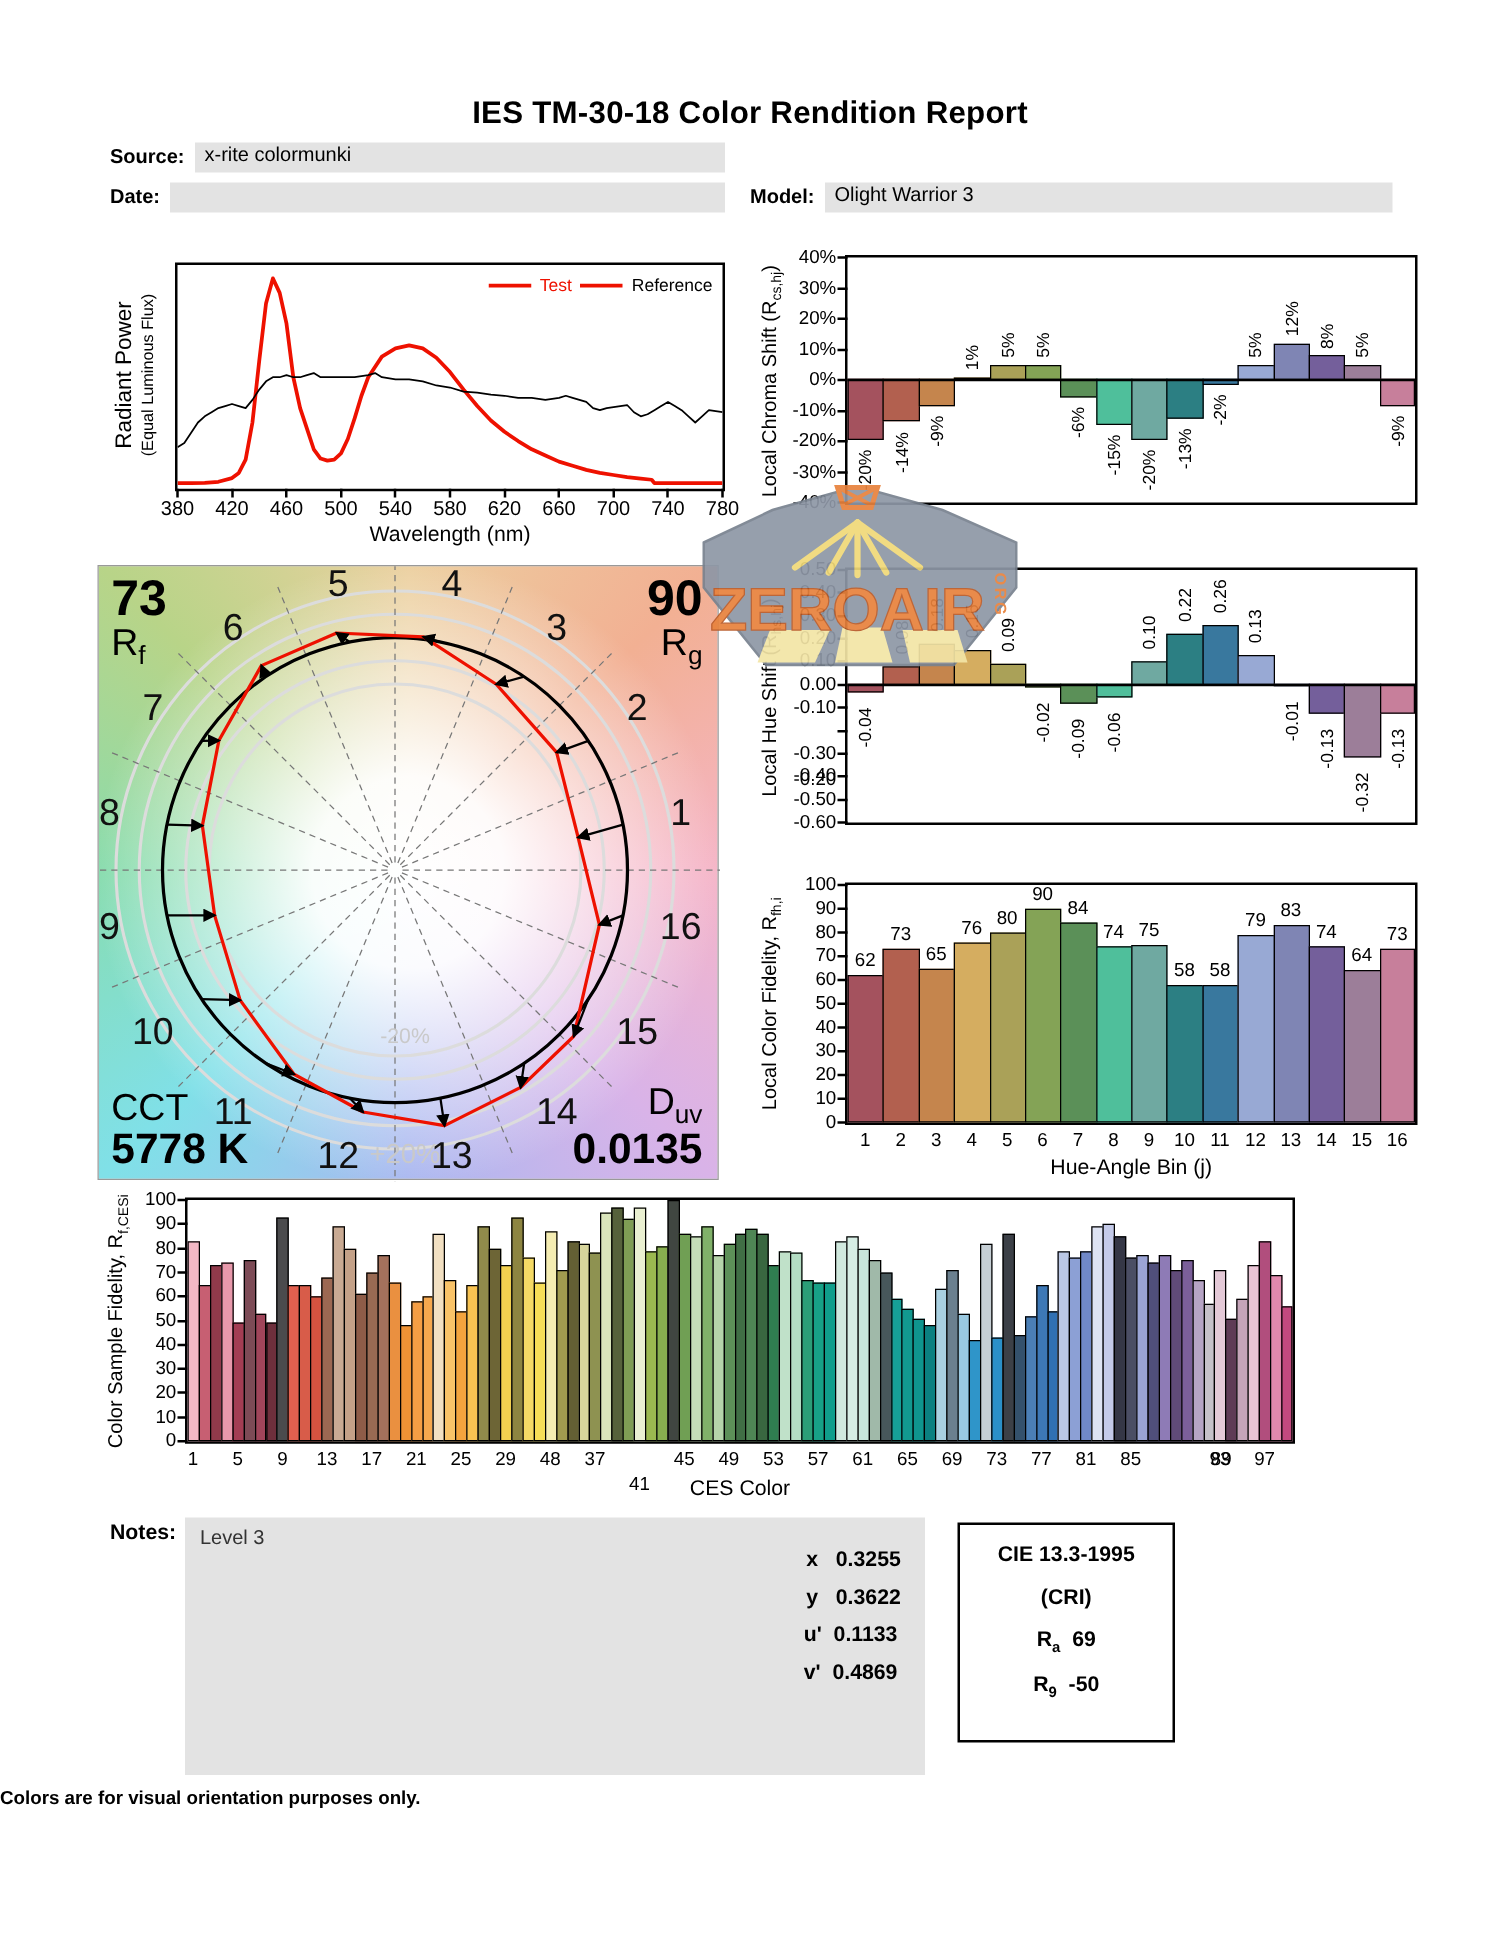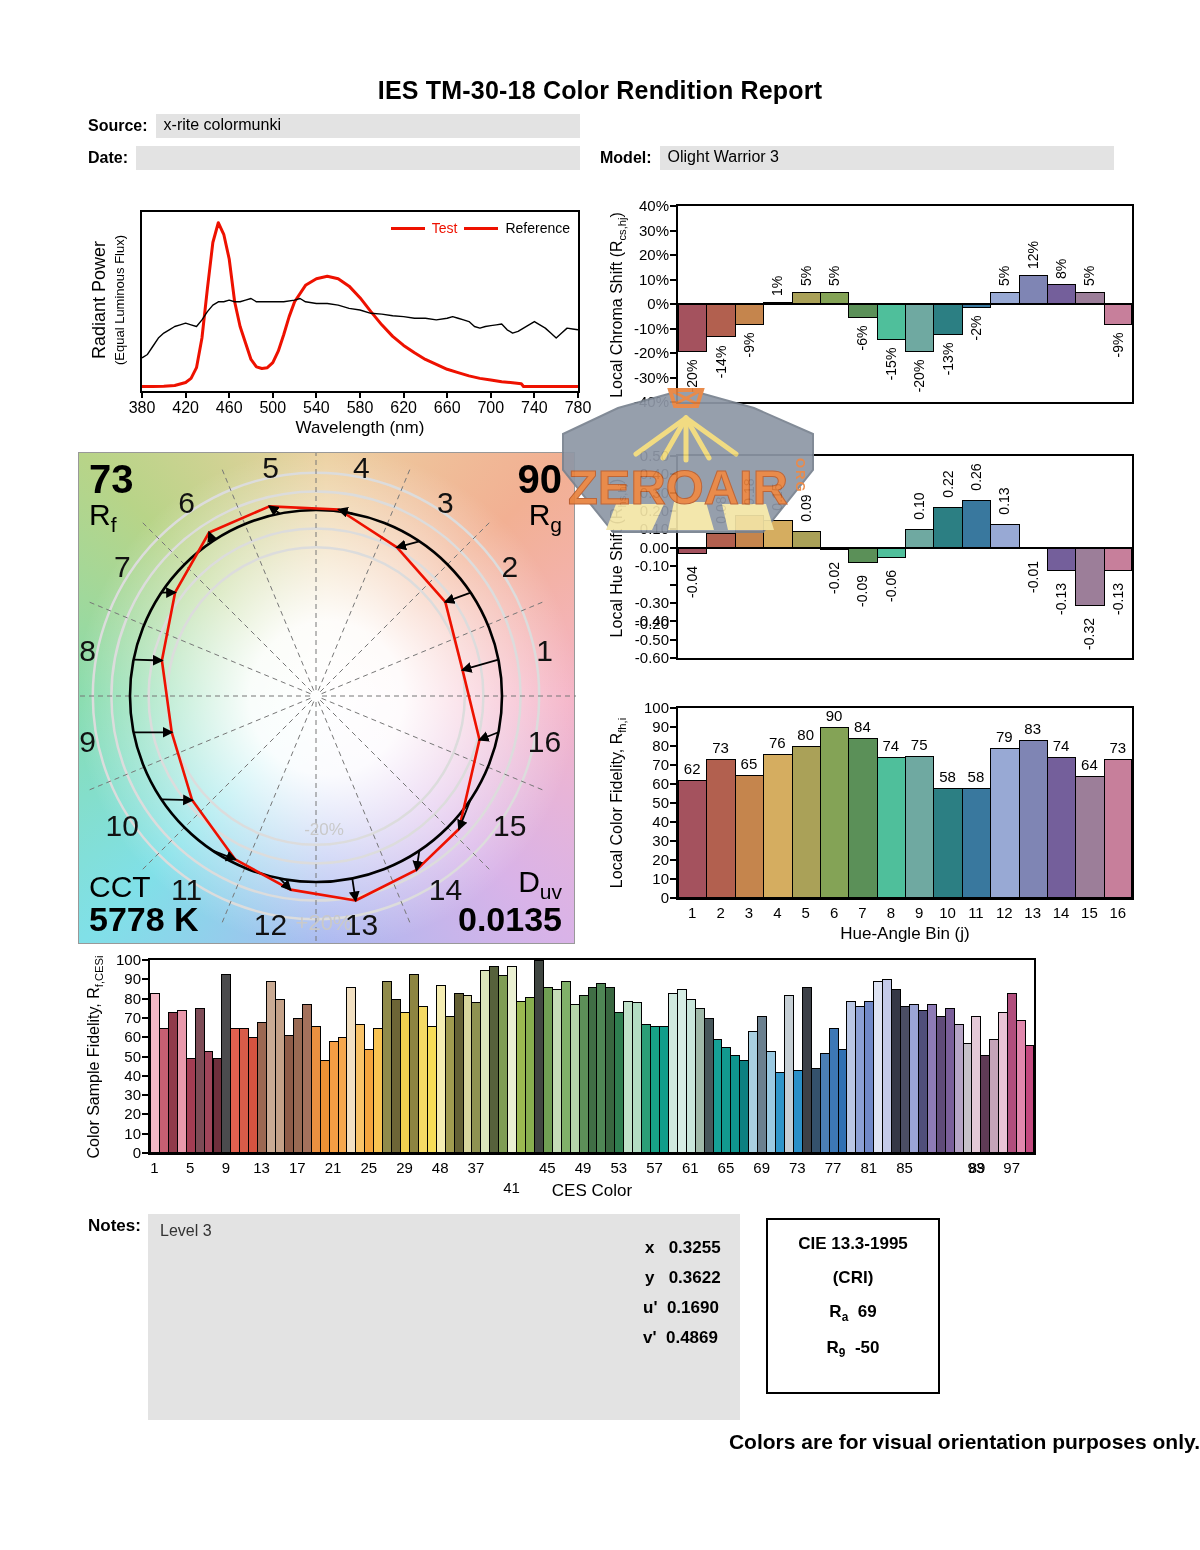--- a/index.html
+++ b/index.html
@@ -50,22 +50,22 @@
   .cctv { font-size:34px; font-weight:bold; }
 
   
   .noteslabel { font-weight:bold; font-size:17px; }
   #notesbox { position:absolute; left:148px; top:1214px; width:592px; height:206px; background:#e3e3e3;
               font-size:16px; color:#333; padding:8px 12px; }
   .chrorow { position:absolute; font-size:17px; font-weight:bold; }
   #ciebox { position:absolute; left:766px; top:1218px; width:174px; height:176px; border:2px solid #000;
             text-align:center; font-weight:bold; font-size:17px; padding-top:14px; }
   #ciebox div { margin-bottom:14px; }
-  #footer { position:absolute; top:1430px; left:0; width:100%; text-align:right;
-            font-weight:bold; font-size:21px; }
+  #footer { position:absolute; top:1430px; left:0; width:100%; text-align:left;
+            font-weight:bold; font-size:15px; }
 
   #watermark { position:absolute; left:558px; top:382px; width:260px; height:158px;
                opacity:.92; z-index:50; pointer-events:none; }
 </style>
 </head>
 <body>
 
 <div id="report">
 
   <h1 id="title">IES TM-30-18 Color Rendition Report</h1>
@@ -539,21 +539,21 @@
   <span class="noteslabel abs" style="left:88px; top:1216px;">Notes:</span>
   <div id="notesbox">Level 3</div>
 
   <div class="chrorow" style="left:645px; top:1238px;">
     <span>x</span>&nbsp;&nbsp;&nbsp;<span>0.3255</span>
   </div>
   <div class="chrorow" style="left:645px; top:1268px;">
     <span>y</span>&nbsp;&nbsp;&nbsp;<span>0.3622</span>
   </div>
   <div class="chrorow" style="left:643px; top:1298px;">
-    <span>u'</span>&nbsp;&nbsp;<span>0.1690</span>
+    <span>u'</span>&nbsp;&nbsp;<span>0.1133</span>
   </div>
   <div class="chrorow" style="left:643px; top:1328px;">
     <span>v'</span>&nbsp;&nbsp;<span>0.4869</span>
   </div>
 
   <div id="ciebox">
     <div>CIE 13.3-1995</div>
     <div>(CRI)</div>
     <div><span>R</span><sub>a</sub>&nbsp;&nbsp;<span>69</span></div>
     <div><span>R</span><sub>9</sub>&nbsp;&nbsp;<span>-50</span></div>

